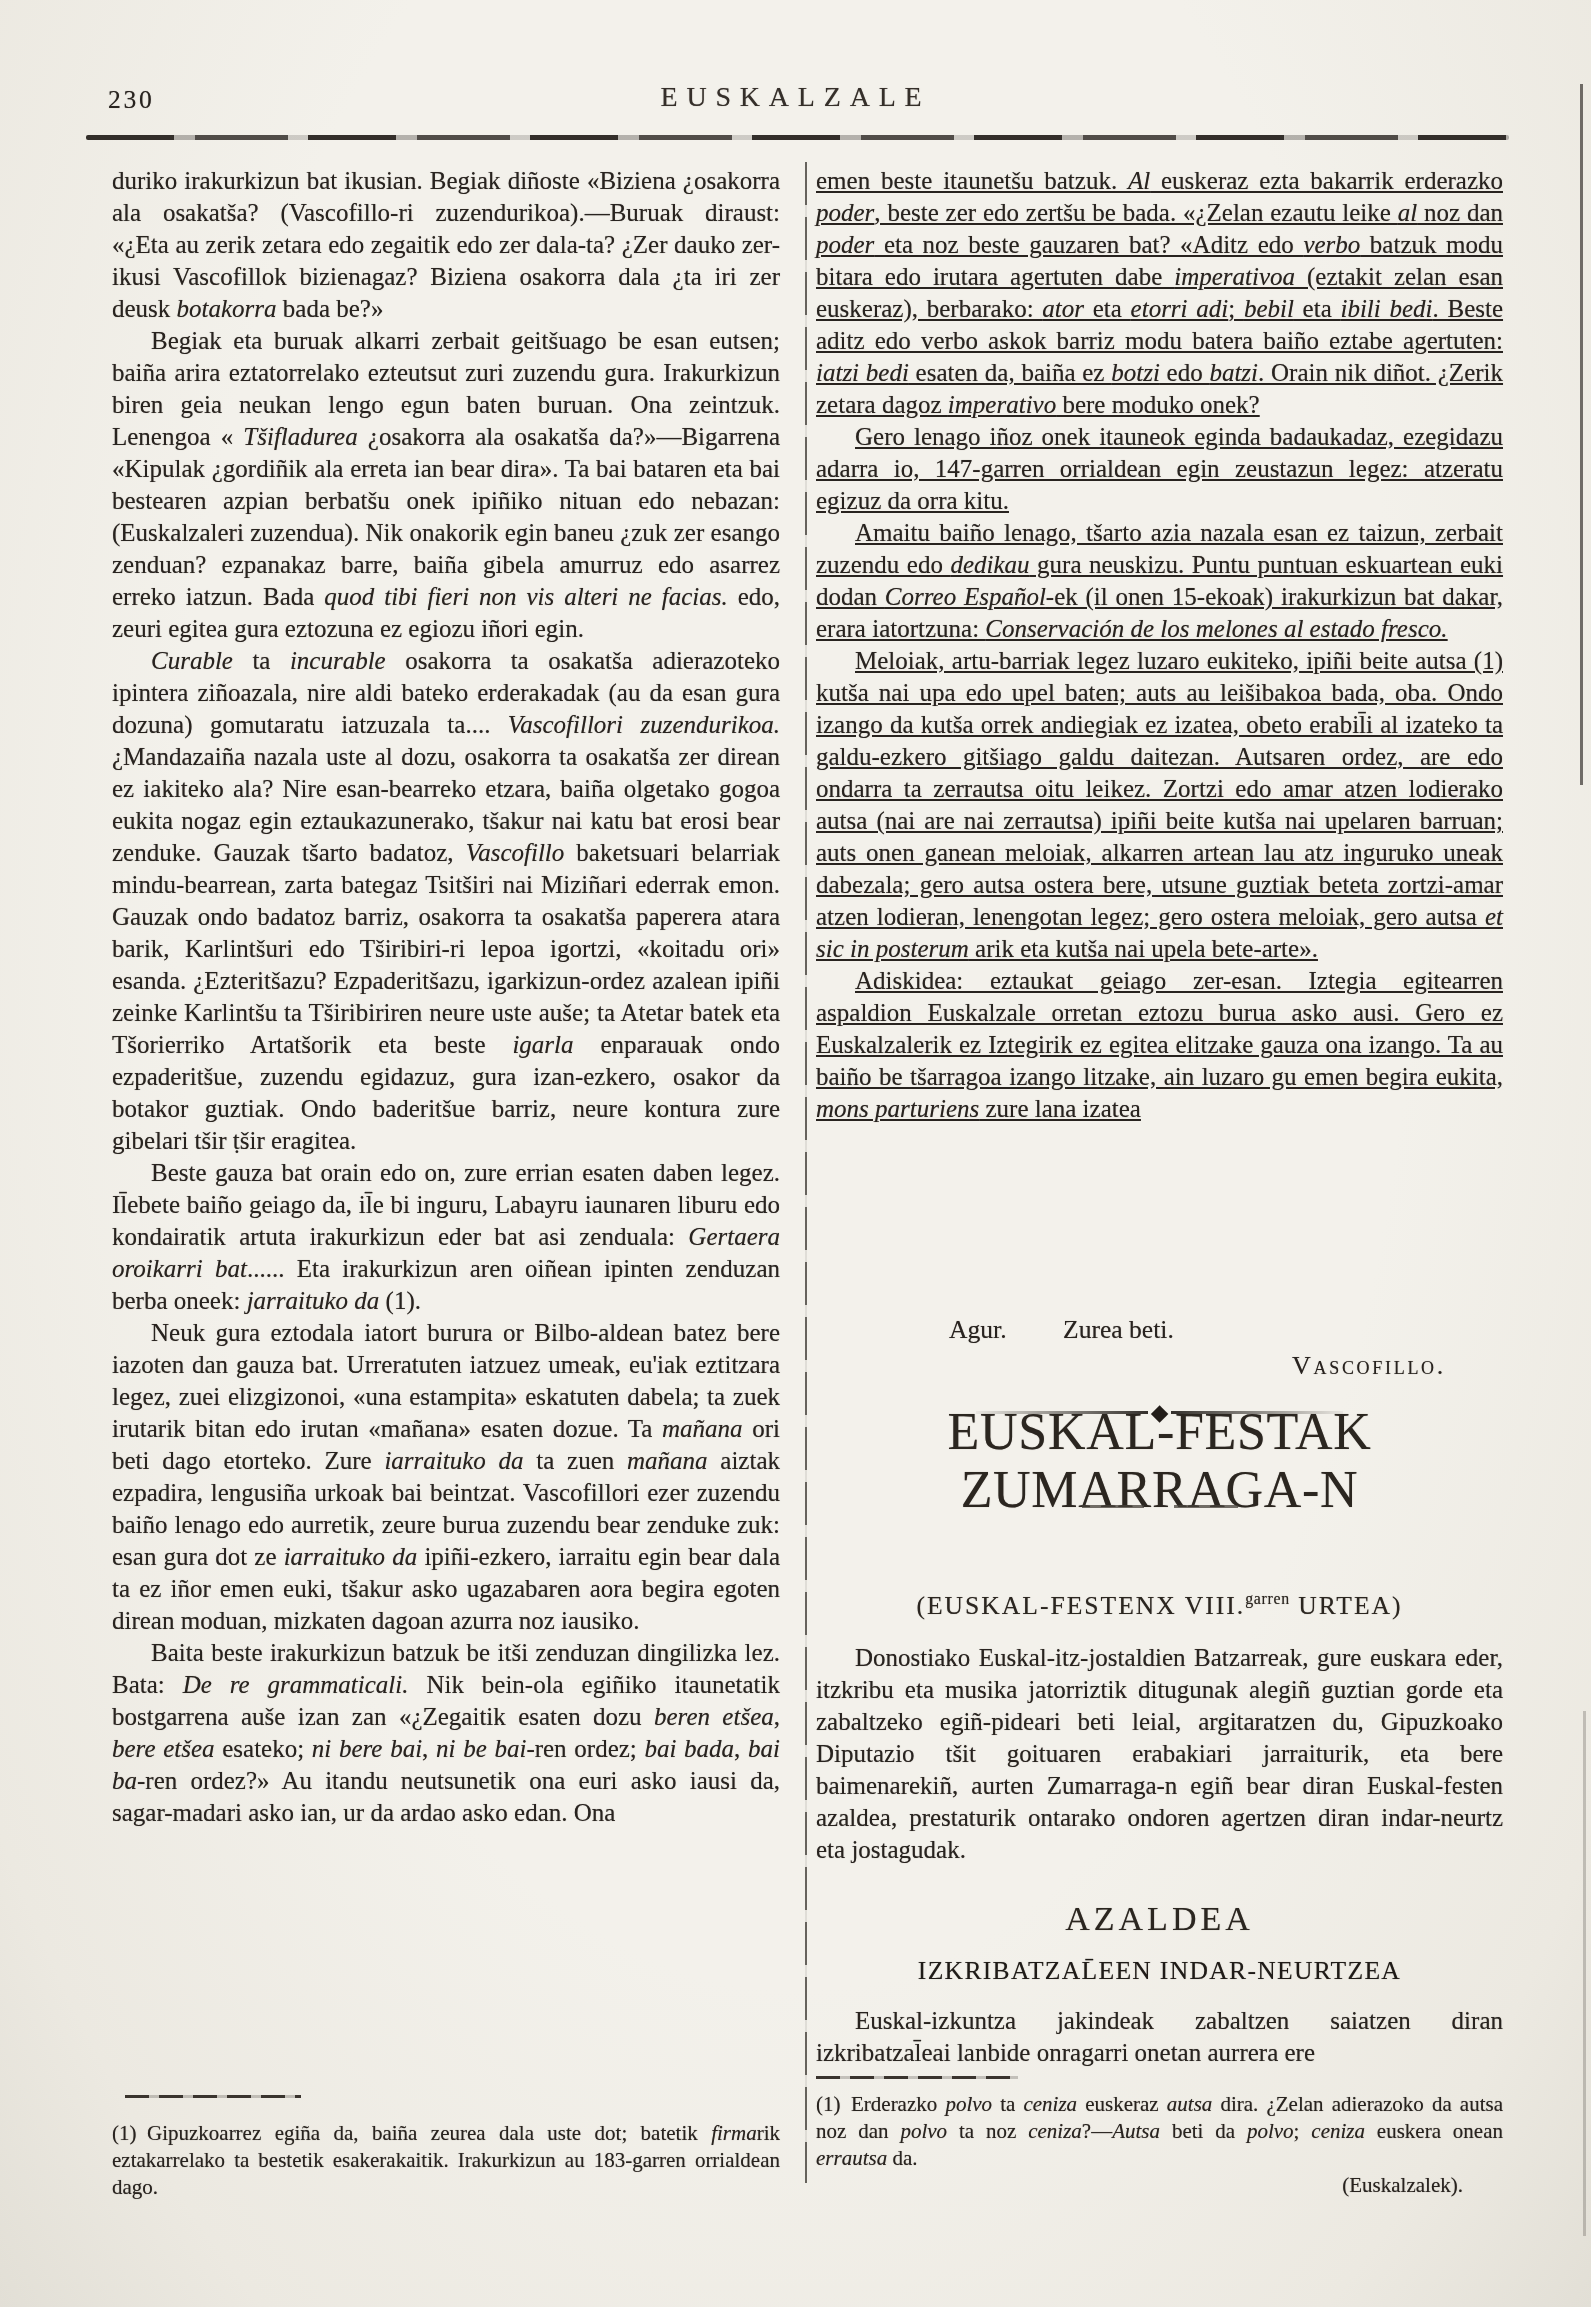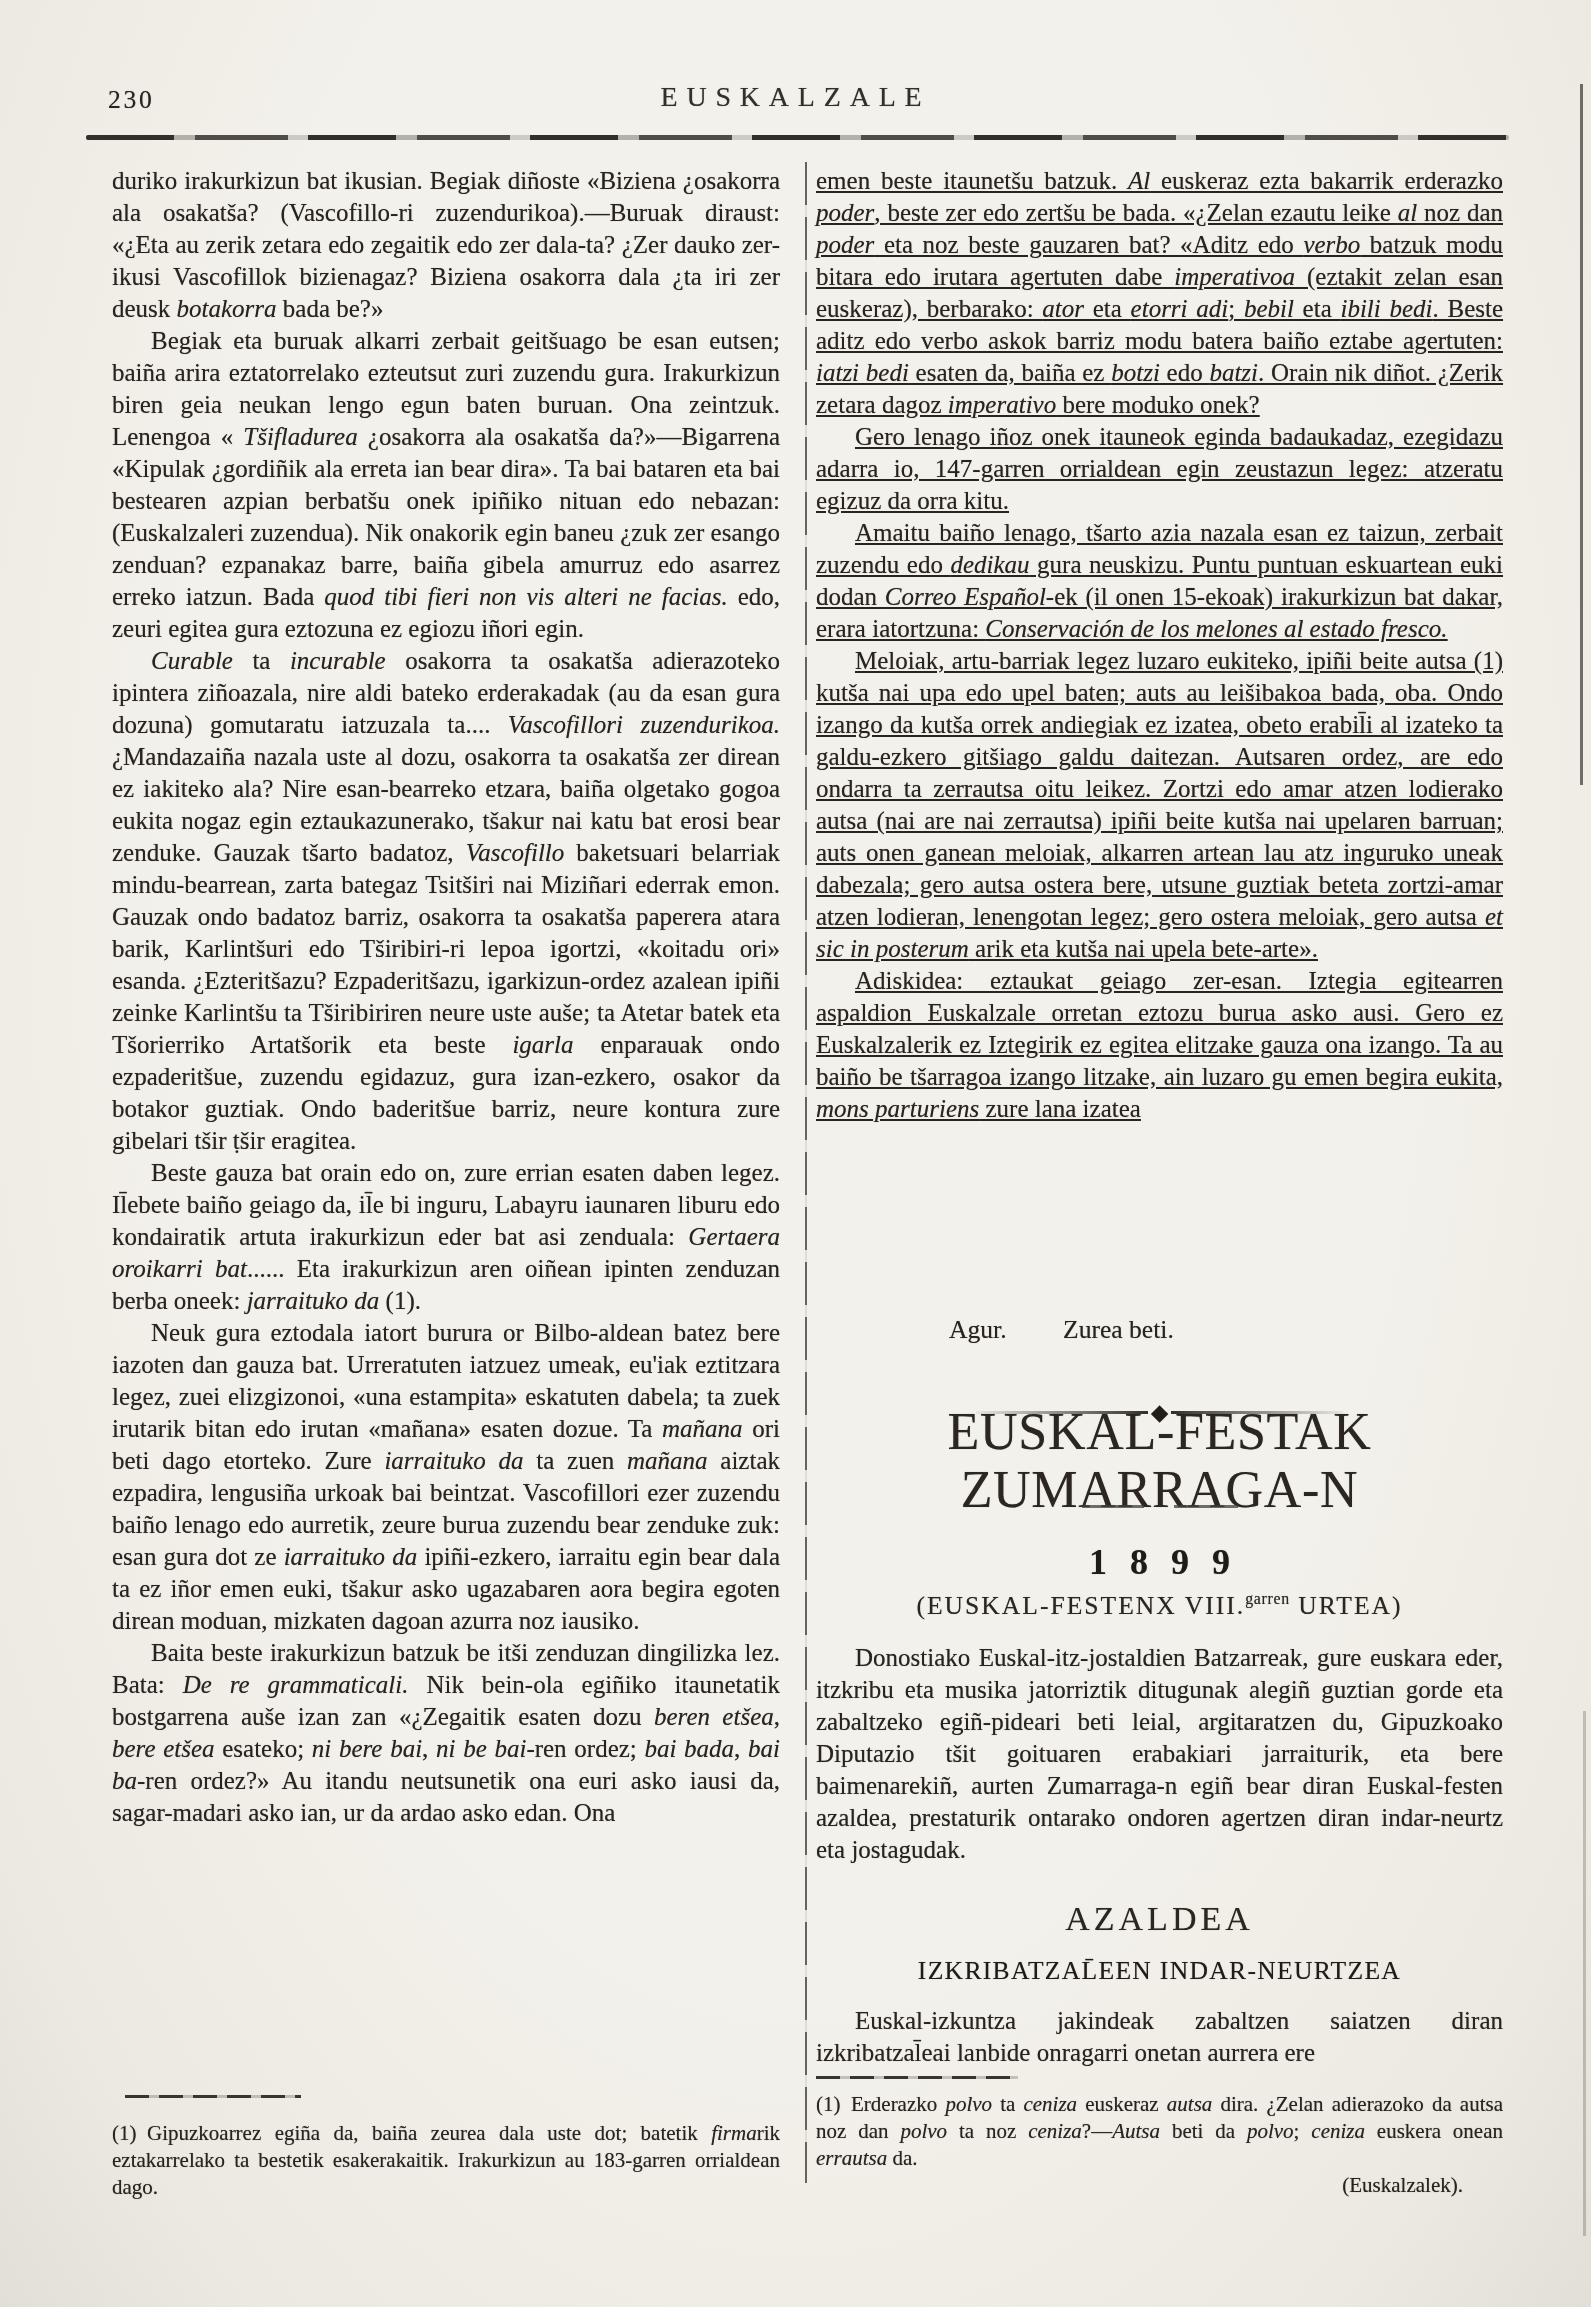--- a/index.html
+++ b/index.html
@@ -119,30 +119,30 @@
     <p class="ind"><span>Gero lenago iñoz onek itauneok eginda badaukadaz, ezegidazu adarra io, 147-garren orrialdean egin zeustazun legez: atzeratu egizuz da orra kitu.</span></p>
     <p class="ind"><span>Amaitu baiño lenago, tšarto azia nazala esan ez taizun, zerbait zuzendu edo </span><span class="it">dedikau</span><span> gura neuskizu. Puntu puntuan eskuartean euki dodan </span><span class="it">Correo Español</span><span>-ek (il onen 15-ekoak) irakurkizun bat dakar, erara iatortzuna: </span><span class="it">Conservación de los melones al estado fresco.</span></p>
     <p class="ind"><span>Meloiak, artu-barriak legez luzaro eukiteko, ipiñi beite autsa (1) kutša nai upa edo upel baten; auts au leišibakoa bada, oba. Ondo izango da kutša orrek andiegiak ez izatea, obeto erabil̄i al izateko ta galdu-ezkero gitšiago galdu daitezan. Autsaren ordez, are edo ondarra ta zerrautsa oitu leikez. Zortzi edo amar atzen lodierako autsa (nai are nai zerrautsa) ipiñi beite kutša nai upelaren barruan; auts onen ganean meloiak, alkarren artean lau atz inguruko uneak dabezala; gero autsa ostera bere, utsune guztiak beteta zortzi-amar atzen lodieran, lenengotan legez; gero ostera meloiak, gero autsa </span><span class="it">et sic in posterum</span><span> arik eta kutša nai upela bete-arte».</span></p>
     <p class="ind"><span>Adiskidea: eztaukat geiago zer-esan. Iztegia egitearren aspaldion Euskalzale orretan eztozu burua asko ausi. Gero ez Euskalzalerik ez Iztegirik ez egitea elitzake gauza ona izango. Ta au baiño be tšarragoa izango litzake, ain luzaro gu emen begira eukita, </span><span class="it">mons parturiens</span><span> zure lana izatea</span></p>
   </div>
 
   <div class="abs agur-line inktext">
     <span class="a1">Agur.</span>
     <span>Zurea beti.</span>
   </div>
+  <div class="abs vasco-line inktext">Vascofillo.</div>
 
   <div class="abs ornament">
     <span class="orn-line orn-left"></span>
     <span class="orn-diamond">◆</span>
     <span class="orn-line orn-right"></span>
   </div>
 
   <div class="abs festival-heading inktext">EUSKAL-FESTAK ZUMARRAGA-N</div>
   <div class="abs heading-dashes"></div>
-  <div class="abs year-heading inktext">1899</div>
   <div class="abs edition-subtitle inktext"><span>(EUSKAL-FESTENX VIII.</span><span class="sup">garren</span><span> URTEA)</span></div>
 
   <div class="abs textcol section-para inktext">
     <p class="ind"><span>Donostiako Euskal-itz-jostaldien Batzarreak, gure euskara eder, itzkribu eta musika jatorriztik ditugunak alegiñ guztian gorde eta zabaltzeko egiñ-pideari beti leial, argitaratzen du, Gipuzkoako Diputazio tšit goituaren erabakiari jarraiturik, eta bere baimenarekiñ, aurten Zumarraga-n egiñ bear diran Euskal-festen azaldea, prestaturik ontarako ondoren agertzen diran indar-neurtz eta jostagudak.</span></p>
   </div>
 
   <div class="abs azaldea-heading inktext">AZALDEA</div>
   <div class="abs contest-subheading inktext">IZKRIBATZAL̄EEN INDAR-NEURTZEA</div>
 
   <div class="abs textcol para-n inktext">

